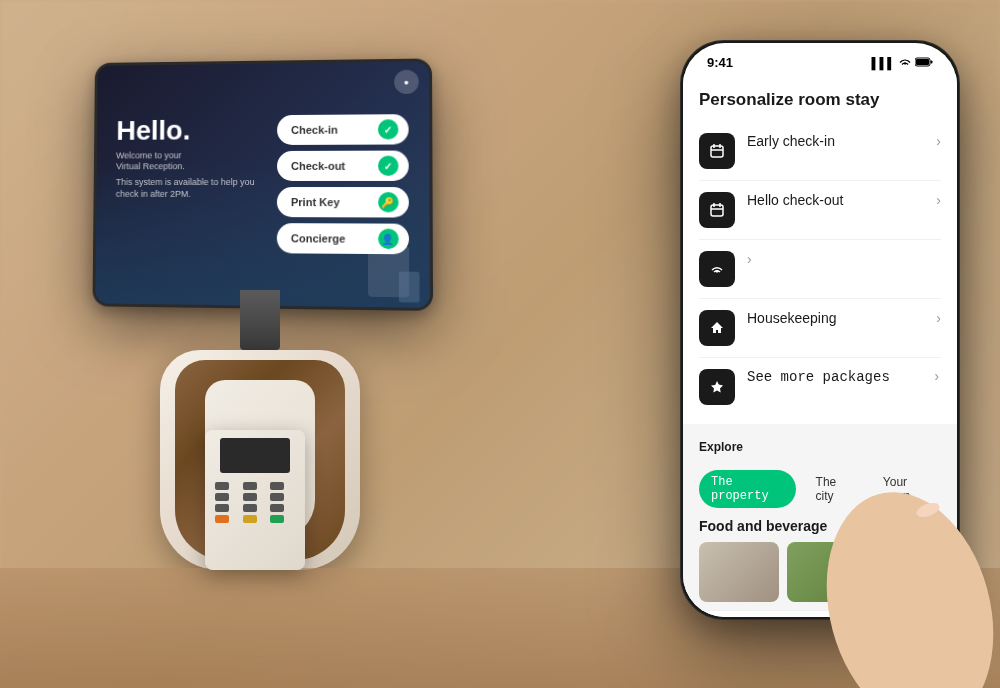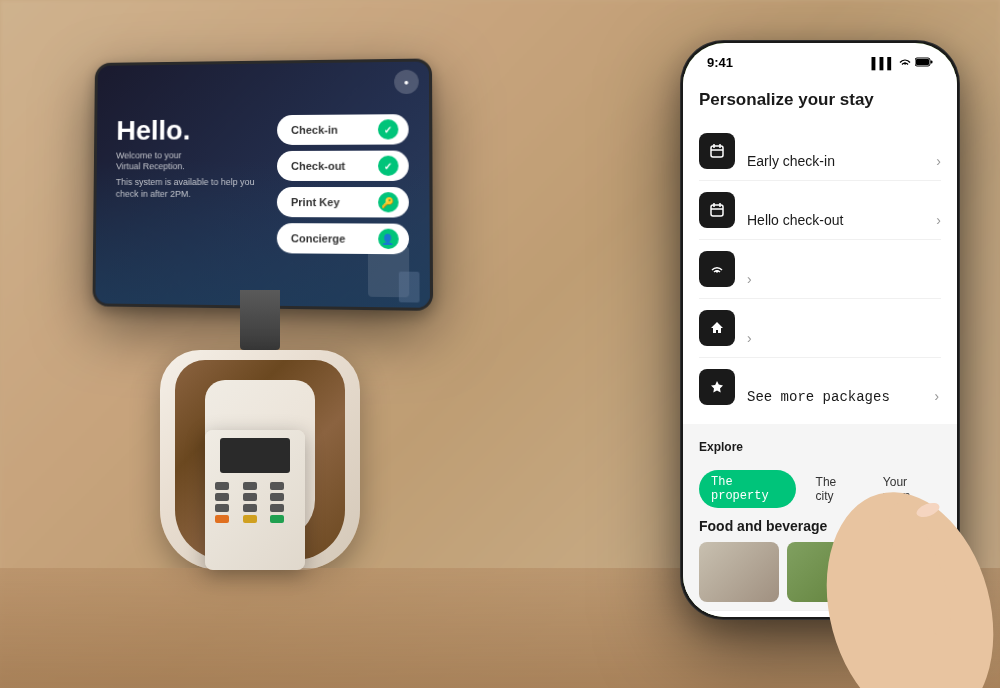--- a/index.html
+++ b/index.html
@@ -303,21 +303,21 @@
 
     .section-title {
       font-size: 17px;
       font-weight: 700;
       color: #1a1a1a;
       margin-bottom: 12px;
     }
 
     .menu-item {
       display: flex;
-      align-items: flex-end;
+      align-items: flex-start;
       padding: 11px 0;
       border-bottom: 1px solid #f0f0f0;
       cursor: pointer;
     }
 
     .menu-item:last-child {
       border-bottom: none;
       font-family: Liberation Mono, monospace;
     }
 
@@ -594,21 +594,21 @@
               <rect x="1" y="2" width="13" height="6" rx="1" fill="#000"></rect>
               <rect x="15.5" y="3.5" width="2" height="3" rx="1" fill="#000"></rect>
             </svg>
           </span>
         </div>
       </div>
 
       <div class="phone-content">
 
         <div class="section-personalize">
-          <div class="section-title">Personalize your stay</div>
+          <div class="section-title">Personalize room stay</div>
 
           <div class="menu-item">
             <div class="menu-icon-box">
               <svg width="16" height="16" viewBox="0 0 16 16" fill="white">
                 <rect x="2" y="3" width="12" height="11" rx="2" stroke="white" stroke-width="1.5" fill="none"></rect>
                 <path d="M5 1v4M11 1v4M2 7h12" stroke="white" stroke-width="1.5"></path>
               </svg>
             </div>
             <span class="menu-text">Early check-in</span>
             <span class="menu-chevron">›</span>
@@ -635,20 +635,21 @@
             </div>
             <span class="menu-chevron">›</span>
           </div>
 
           <div class="menu-item">
             <div class="menu-icon-box">
               <svg width="16" height="16" viewBox="0 0 16 16" fill="white">
                 <path d="M8 2L2 8h2v5h3v-3h2v3h3V8h2L8 2z" fill="white"></path>
               </svg>
             </div>
+            <span class="menu-text">Housekeeping</span>
             <span class="menu-chevron">›</span>
           </div>
 
           <div class="menu-item">
             <div class="menu-icon-box">
               <svg width="16" height="16" viewBox="0 0 16 16" fill="white">
                 <path d="M8 2l1.8 3.6L14 6.6l-3 2.9.7 4.1L8 11.4l-3.7 2.2.7-4.1-3-2.9 4.2-.6L8 2z" fill="white"></path>
               </svg>
             </div>
             <span class="menu-text">See more packages</span>

